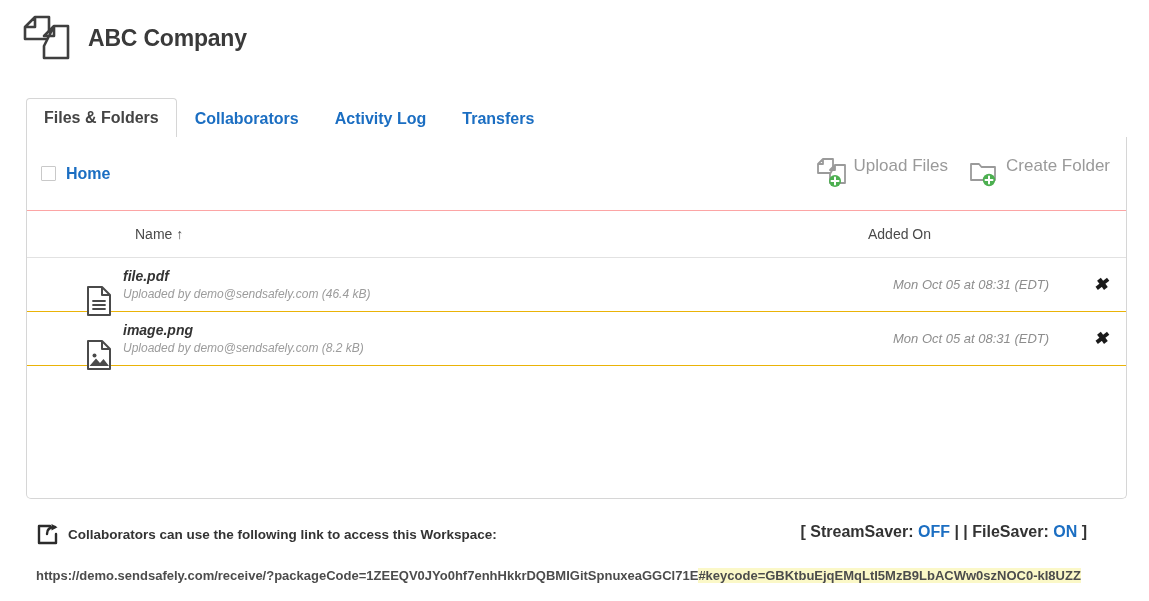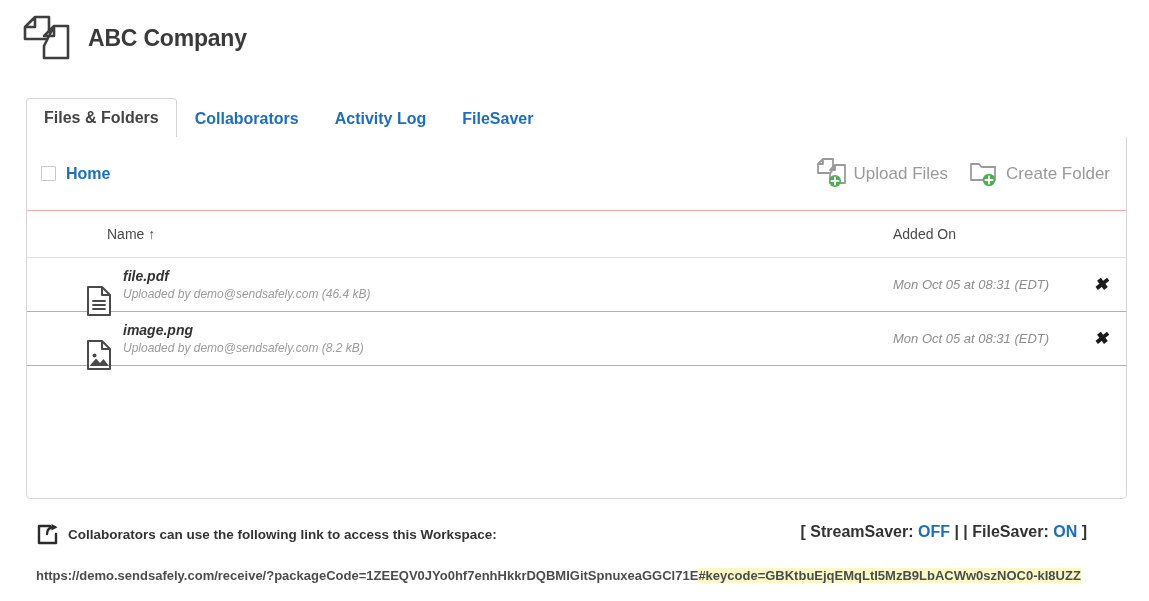--- a/index.html
+++ b/index.html
@@ -85,38 +85,38 @@
   .home-link {
     font-size: 16px; font-weight: bold;
     color: #1b6ec2; cursor: pointer;
   }
   .toolbar-actions {
     position: absolute; right: 16px; top: 50%;
     transform: translateY(-50%);
     display: flex; align-items: center; gap: 20px;
   }
   .action-btn {
-    display: flex; align-items: center; gap: 2px;
+    display: flex; align-items: flex-start; gap: 2px;
     cursor: pointer;
   }
   .action-btn .label {
     font-size: 17px; color: #9a9a9a;
     white-space: nowrap;
   }
 
   
   .tbl-head {
     height: 47px;
     border-bottom: 1px solid #e2e2e2;
     display: flex; align-items: center;
     font-size: 14px; color: #4a4a4a;
     position: relative;
   }
-  .th-name { position: absolute; left: 80px; }
-  .th-added { position: absolute; left: 866px; }
+  .th-name { position: absolute; left: 108px; }
+  .th-added { position: absolute; left: 841px; }
 
   .row {
     height: 54px;
     border-bottom: 1px solid #eab308;
     display: flex; align-items: center;
     position: relative;
     font-style: italic;
   }
   .row-icon {
     position: absolute; left: 58px;
@@ -194,21 +194,21 @@
   <div class="tab active">
     <span>Files &amp; Folders</span>
   </div>
   <div class="tab">
     <span>Collaborators</span>
   </div>
   <div class="tab">
     <span>Activity Log</span>
   </div>
   <div class="tab">
-    <span>FileSaver</span>
+    <span>Transfers</span>
   </div>
 </div>
 
 <div class="panel">
 
   <div class="toolbar">
     <div class="home-group">
       <span class="home-checkbox"></span>
       <span class="home-link">Home</span>
     </div>

